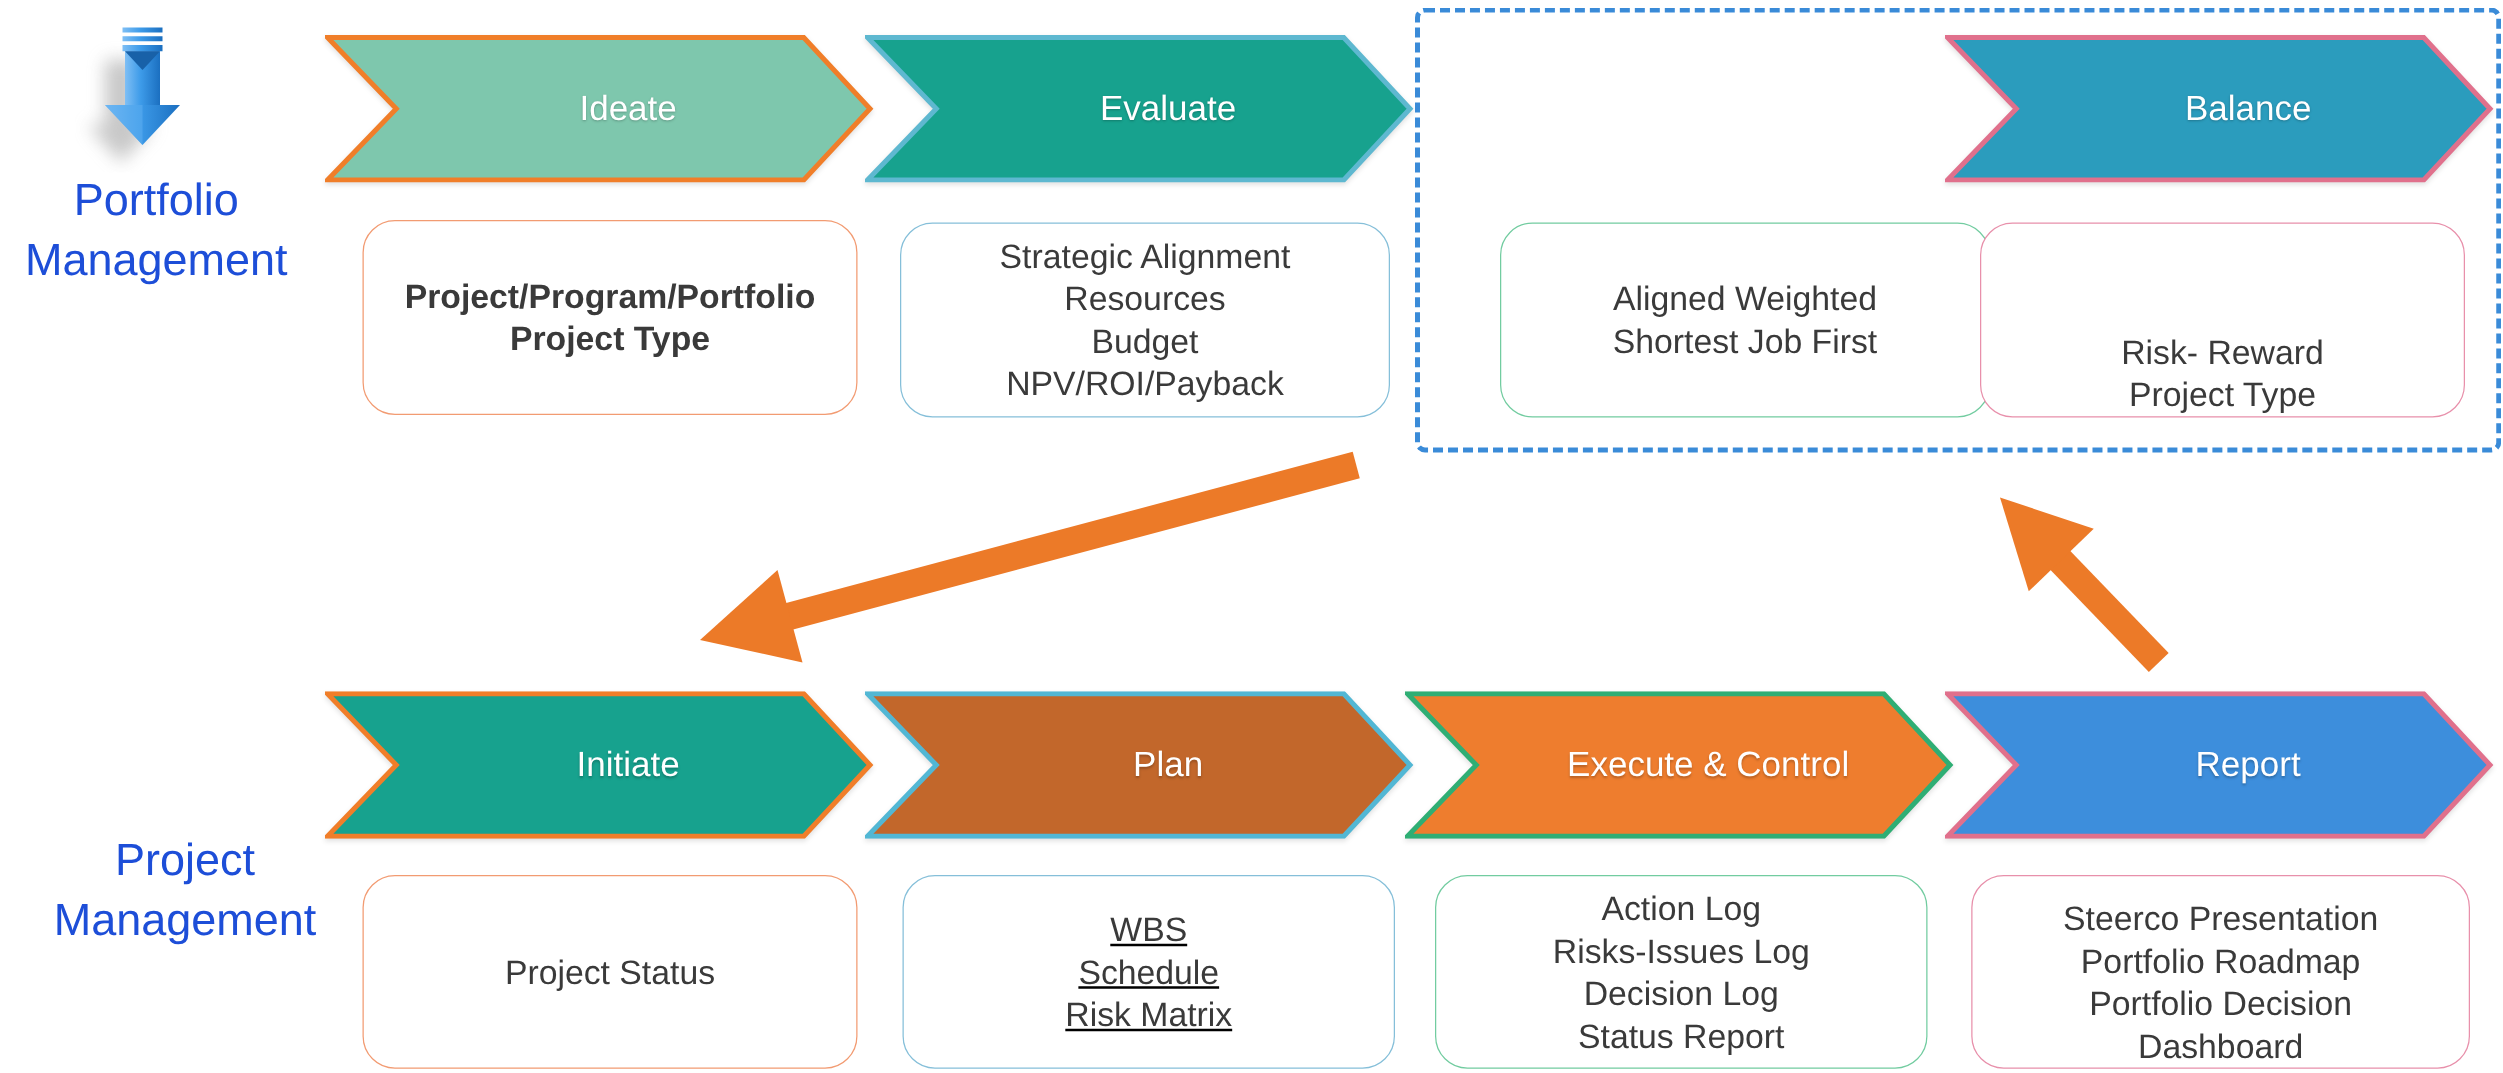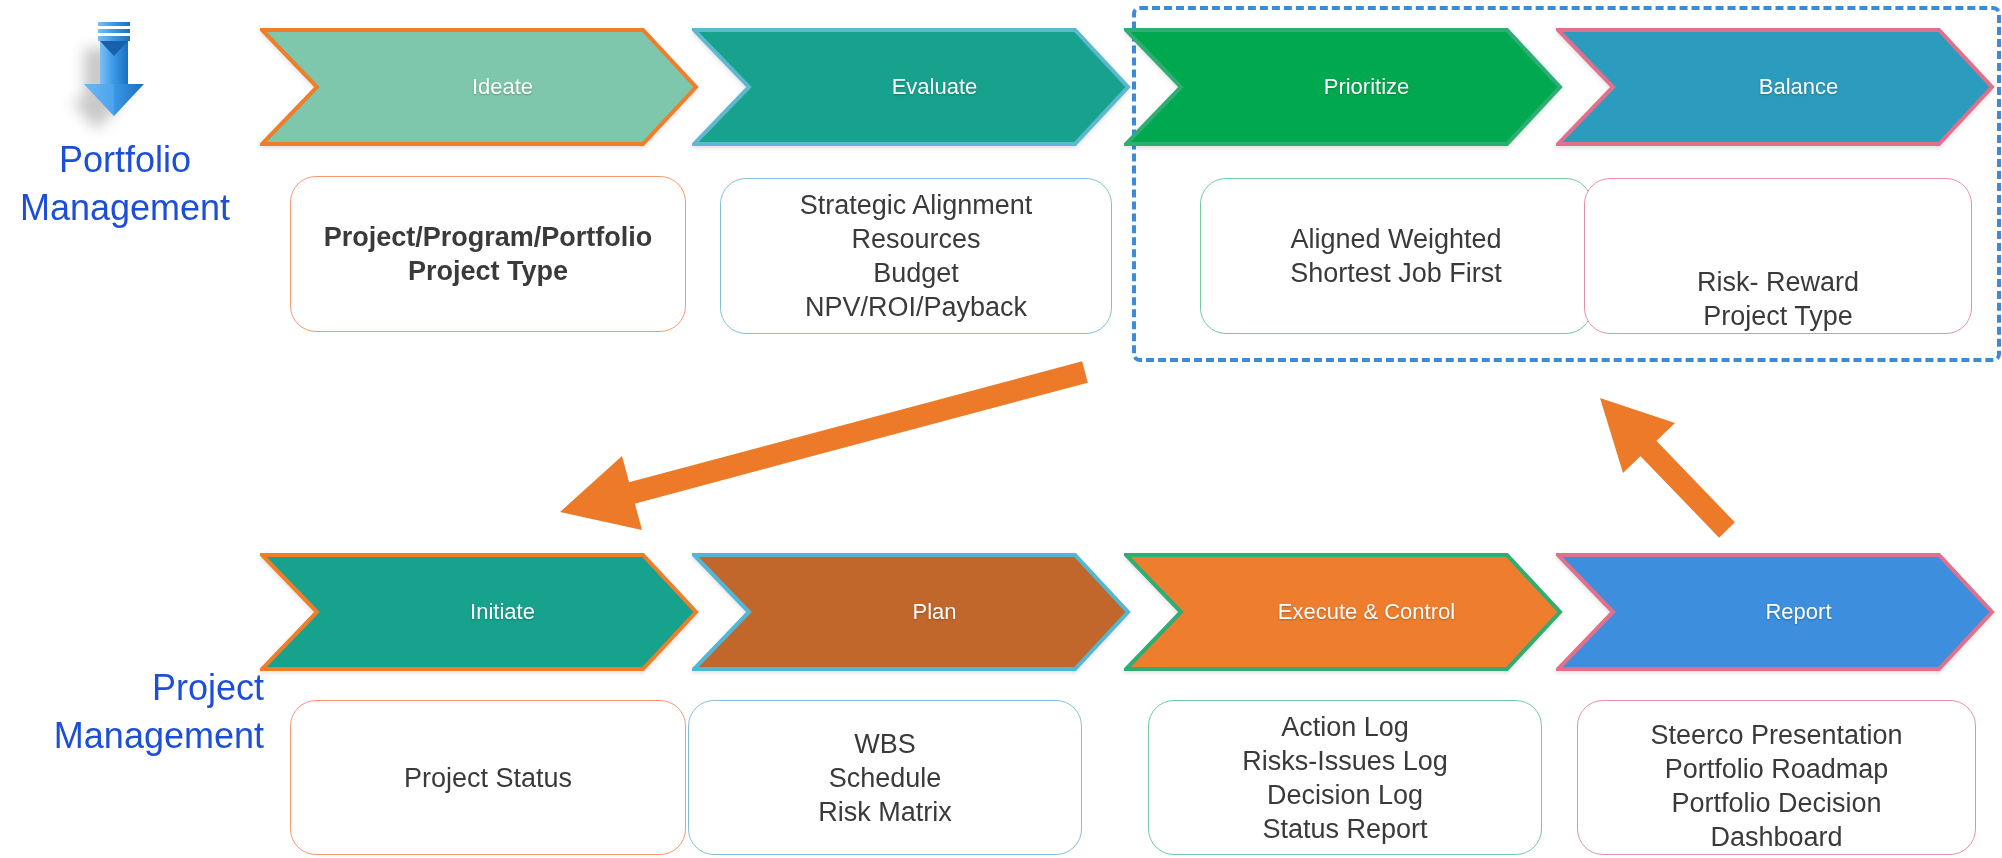--- a/index.html
+++ b/index.html
@@ -10,21 +10,21 @@
   .row-label{
     position:absolute;color:#1d4ed8;font-size:36px;line-height:48px;
     text-align:center;white-space:pre-line;font-weight:400;
   }
   .chevron{position:absolute;width:440px;height:118px;}
   .chevron svg{position:absolute;left:0;top:0;display:block;
     filter:drop-shadow(0 2px 2px rgba(0,0,0,0.12));}
   .chevron .chev-label{
     position:absolute;left:55px;right:10px;top:0;bottom:0;
     display:flex;align-items:center;justify-content:center;
-    color:#fff;font-size:22px;text-shadow:0 1px 2px rgba(0,0,0,0.25);
+    color:#fff;font-size:28px;text-shadow:0 1px 2px rgba(0,0,0,0.25);
   }
   .dbox{
     position:absolute;background:#fff;border-radius:26px;border:1px solid #404040;
     display:flex;align-items:center;justify-content:center;
   }
   .dbox .box-text{
     color:#3A3A3A;font-size:27px;line-height:34px;text-align:center;
     white-space:pre-line;padding:0 10px;
   }
   .dbox.col-orange{border-color:#F29B72;}
@@ -63,42 +63,36 @@
       <rect x="38" y="28" width="32" height="5" fill="url(#bluegrad)"></rect>
       <rect x="40" y="33" width="28" height="48" fill="url(#bluegrad)"></rect>
       <polygon points="40,33 68,33 54,48" fill="#1861A8"></polygon>
       <polygon points="24,76 84,76 54,108" fill="url(#bluegrad)"></polygon>
       <polygon points="24,76 54,76 54,108" fill="#5FAEF0" opacity="0.55"></polygon>
     </g>
   </svg>
 
   <div class="row-label" style="left:0px;top:136px;width:250px;">Portfolio
 Management</div>
-  <div class="row-label" style="left:2px;top:664px;width:262px;text-align:right;">Project
+  <div class="row-label" style="left:17px;top:664px;width:262px;">Project
 Management</div>
 
   <div id="dashed-box"></div>
 
   <div class="chevron" style="left:260px;top:28px;">
     <svg width="440" height="118" viewBox="0 0 440 118">
       <polygon points="2,2 383,2 436,59 383,116 2,116 57,59" stroke-width="4" fill="#7EC7AD" stroke="#F07E29"></polygon>
     </svg>
     <div class="chev-label">Ideate</div>
   </div>
   <div class="chevron" style="left:692px;top:28px;">
     <svg width="440" height="118" viewBox="0 0 440 118">
       <polygon points="2,2 383,2 436,59 383,116 2,116 57,59" stroke-width="4" fill="#17A28E" stroke="#5EB8D0"></polygon>
     </svg>
     <div class="chev-label">Evaluate</div>
-  </div>
-  <div class="chevron" style="left:1124px;top:28px;">
-    <svg width="440" height="118" viewBox="0 0 440 118">
-      <polygon points="2,2 383,2 436,59 383,116 2,116 57,59" stroke-width="4" fill="#00A84F" stroke="#2FAE74"></polygon>
-    </svg>
-    <div class="chev-label">Prioritize</div>
   </div>
   <div class="chevron" style="left:1556px;top:28px;">
     <svg width="440" height="118" viewBox="0 0 440 118">
       <polygon points="2,2 383,2 436,59 383,116 2,116 57,59" stroke-width="4" fill="#2B9CBD" stroke="#E0708C"></polygon>
     </svg>
     <div class="chev-label">Balance</div>
   </div>
 
   <div class="dbox col-orange" style="left:290px;top:176px;width:394px;height:154px;font-weight:bold;">
     <div class="box-text">Project/Program/Portfolio
@@ -140,21 +134,21 @@
   <div class="chevron" style="left:1556px;top:553px;">
     <svg width="440" height="118" viewBox="0 0 440 118">
       <polygon points="2,2 383,2 436,59 383,116 2,116 57,59" stroke-width="4" fill="#3D8EDC" stroke="#E0708C"></polygon>
     </svg>
     <div class="chev-label">Report</div>
   </div>
 
   <div class="dbox col-orange" style="left:290px;top:700px;width:394px;height:153px;">
     <div class="box-text">Project Status</div>
   </div>
-  <div class="dbox col-blue" style="left:688px;top:700px;width:392px;height:153px;">
+  <div class="dbox col-blue" style="left:722px;top:700px;width:392px;height:153px;text-decoration:underline;">
     <div class="box-text">WBS
 Schedule
 Risk Matrix</div>
   </div>
   <div class="dbox col-green" style="left:1148px;top:700px;width:392px;height:153px;">
     <div class="box-text">Action Log
 Risks-Issues Log
 Decision Log
 Status Report</div>
   </div>

